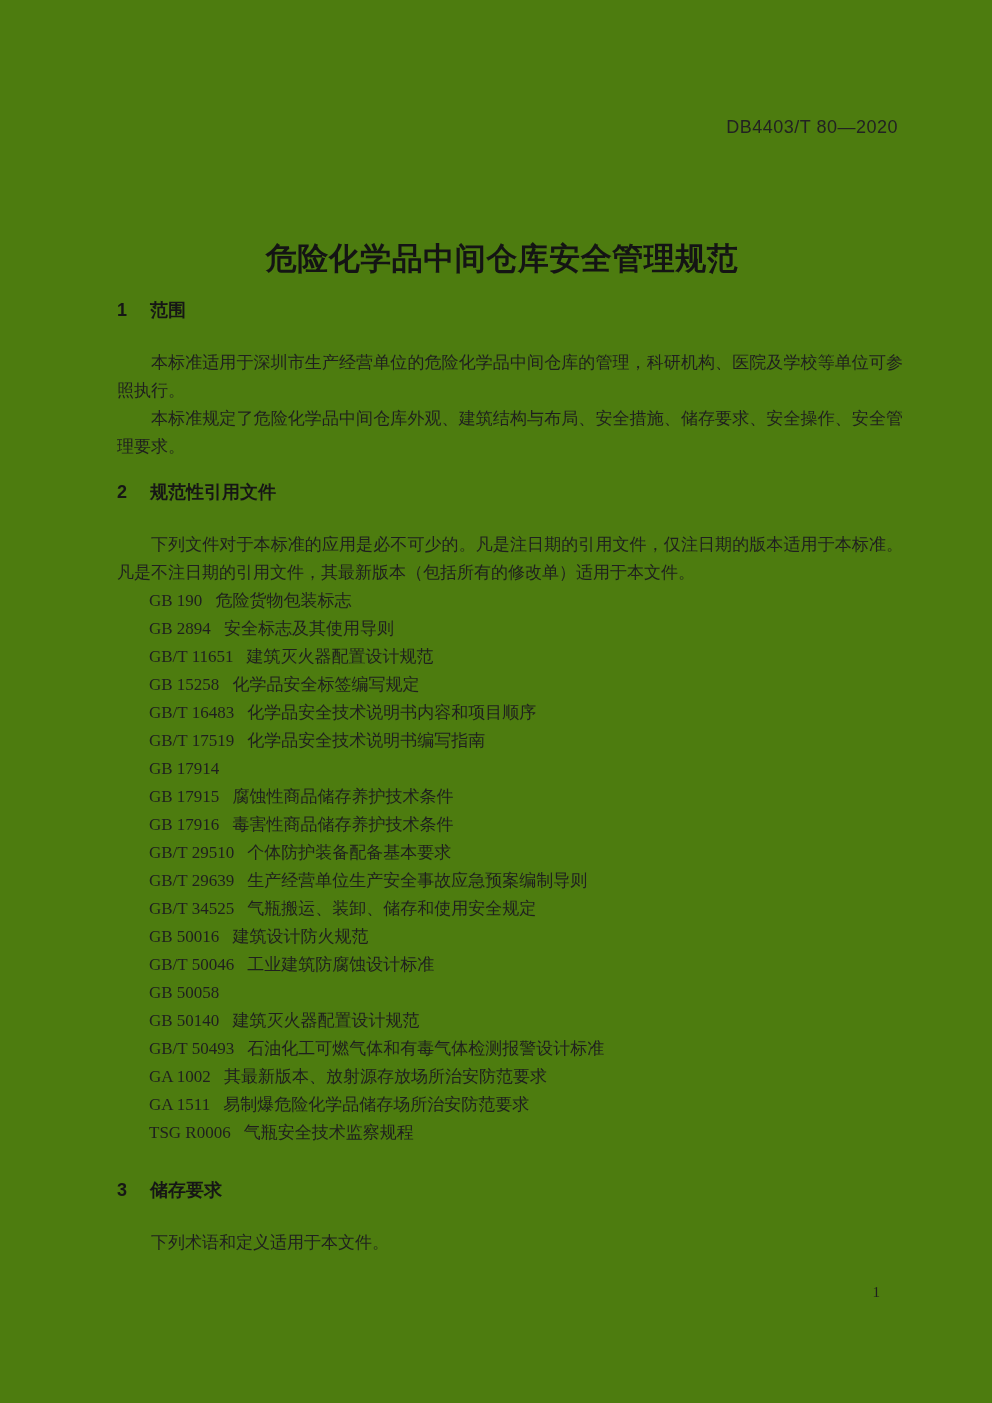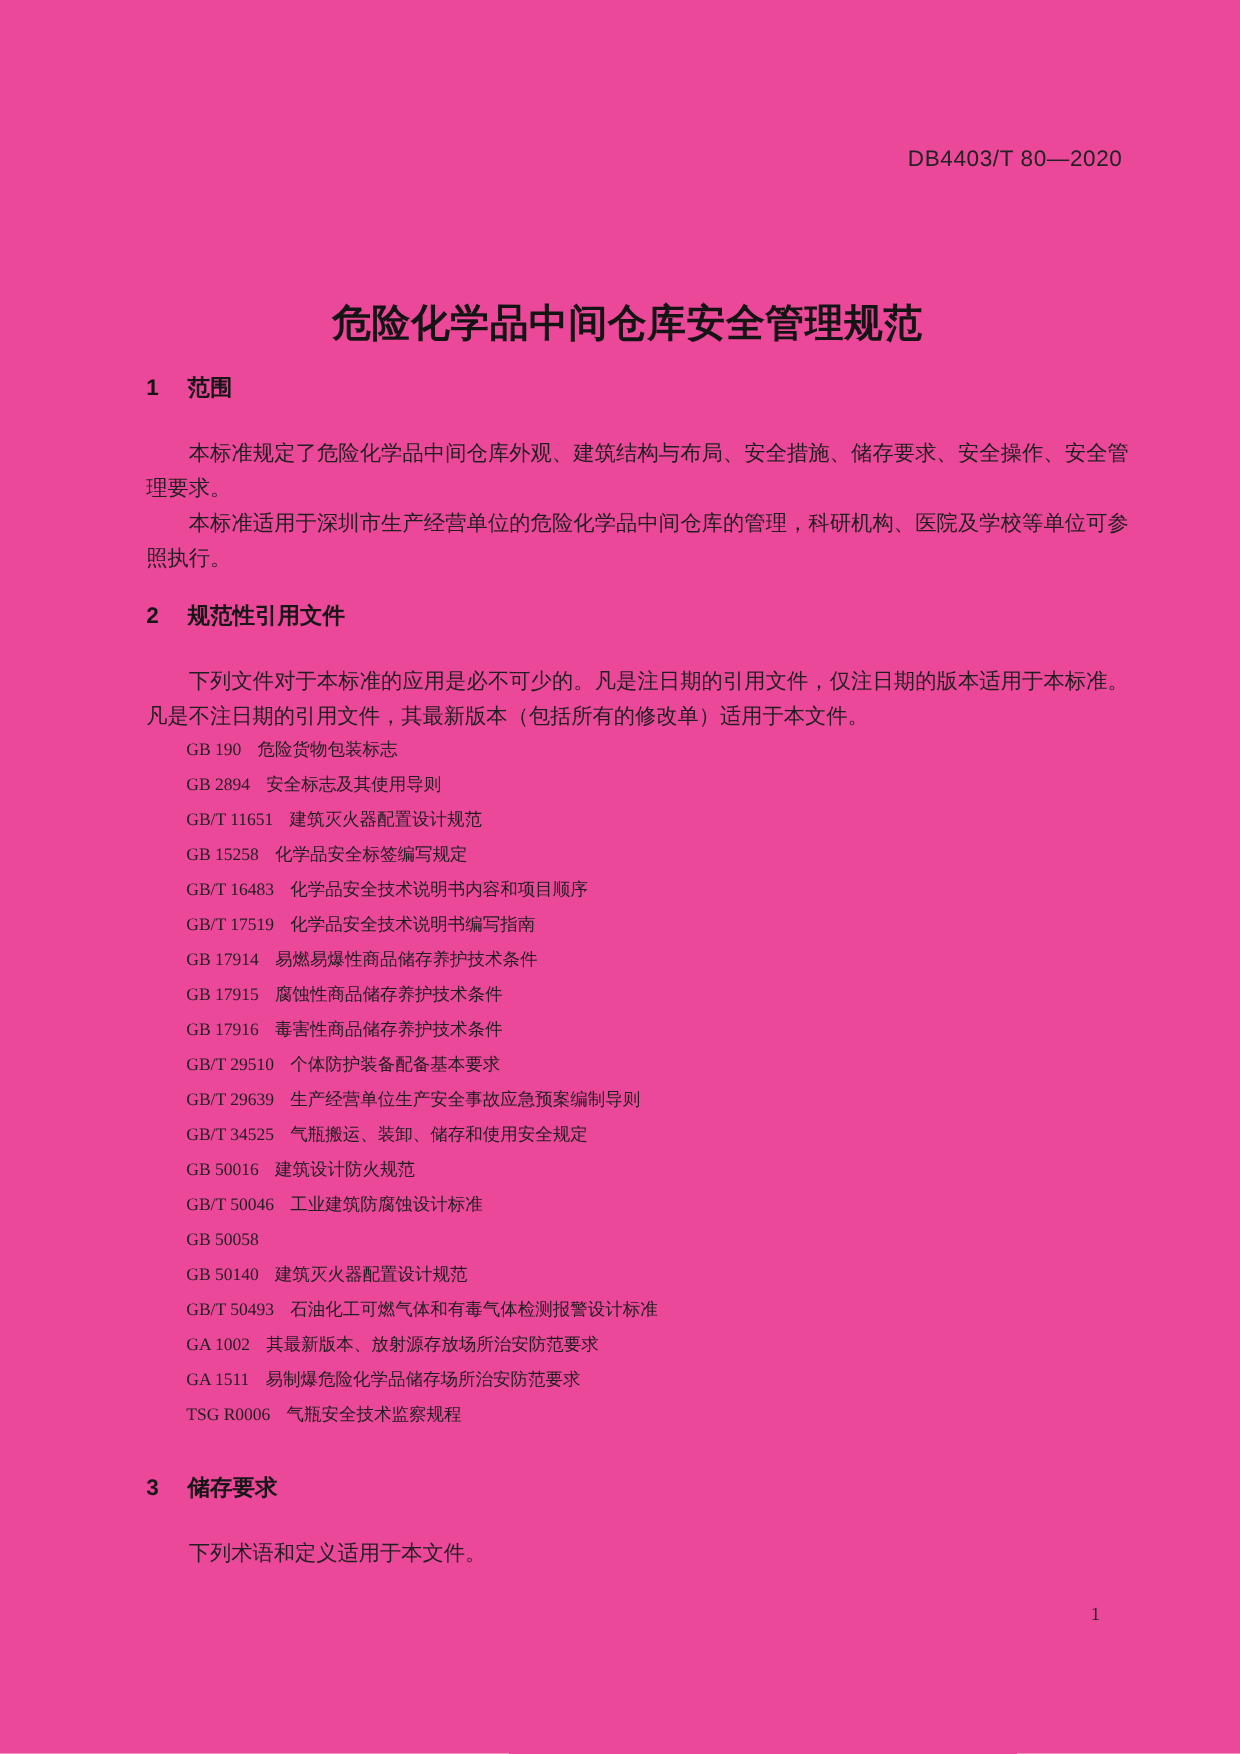--- a/index.html
+++ b/index.html
@@ -6,21 +6,21 @@
   html, body {
     margin: 0;
     padding: 0;
     background: #ffffff;
   }
   .page {
     position: relative;
     width: 992px;
     height: 1403px;
     margin: 0 auto;
-    background: #ec4899;
+    background: #4d7c0f;
     color: #1f1f1f;
     font-family: "Liberation Serif", "DejaVu Serif", serif;
     overflow: hidden;
   }
   .header-code {
     position: absolute;
     top: 117px;
     right: 94px;
     font-family: "Liberation Sans", "DejaVu Sans", sans-serif;
     font-size: 18px;
@@ -71,21 +71,21 @@
     color: #1f1f1f;
   }
   .refs {
     list-style: none;
     margin: 0;
     padding: 0 0 0 2em;
   }
   .refs li {
     display: flex;
     align-items: baseline;
-    font-size: 14px;
+    font-size: 17px;
     line-height: 28px;
     color: #1f1f1f;
   }
   .ref-code {
     white-space: pre;
     margin-right: 13px;
     flex: 0 0 auto;
   }
   .page-number {
     position: absolute;
@@ -103,22 +103,22 @@
   <div class="header-code">DB4403/T 80—2020</div>
 
   <h1 class="doc-title">危险化学品中间仓库安全管理规范</h1>
 
   <div class="content">
 
     <h2 class="section-heading">
       <span class="sec-num">1</span>
       <span class="sec-label">范围</span>
     </h2>
+    <p class="body-para">本标准适用于深圳市生产经营单位的危险化学品中间仓库的管理，科研机构、医院及学校等单位可参照执行。</p>
     <p class="body-para">本标准规定了危险化学品中间仓库外观、建筑结构与布局、安全措施、储存要求、安全操作、安全管理要求。</p>
-    <p class="body-para">本标准适用于深圳市生产经营单位的危险化学品中间仓库的管理，科研机构、医院及学校等单位可参照执行。</p>
 
     <h2 class="section-heading mt-refs">
       <span class="sec-num">2</span>
       <span class="sec-label">规范性引用文件</span>
     </h2>
     <p class="body-para">下列文件对于本标准的应用是必不可少的。凡是注日期的引用文件，仅注日期的版本适用于本标准。凡是不注日期的引用文件，其最新版本（包括所有的修改单）适用于本文件。</p>
 
     <ul class="refs">
       <li>
           <span class="ref-code">GB 190</span>
@@ -139,21 +139,20 @@
       <li>
           <span class="ref-code">GB/T 16483</span>
           <span class="ref-title">化学品安全技术说明书内容和项目顺序</span>
         </li>
       <li>
           <span class="ref-code">GB/T 17519</span>
           <span class="ref-title">化学品安全技术说明书编写指南</span>
         </li>
       <li>
           <span class="ref-code">GB 17914</span>
-          <span class="ref-title">易燃易爆性商品储存养护技术条件</span>
         </li>
       <li>
           <span class="ref-code">GB 17915</span>
           <span class="ref-title">腐蚀性商品储存养护技术条件</span>
         </li>
       <li>
           <span class="ref-code">GB 17916</span>
           <span class="ref-title">毒害性商品储存养护技术条件</span>
         </li>
       <li>

